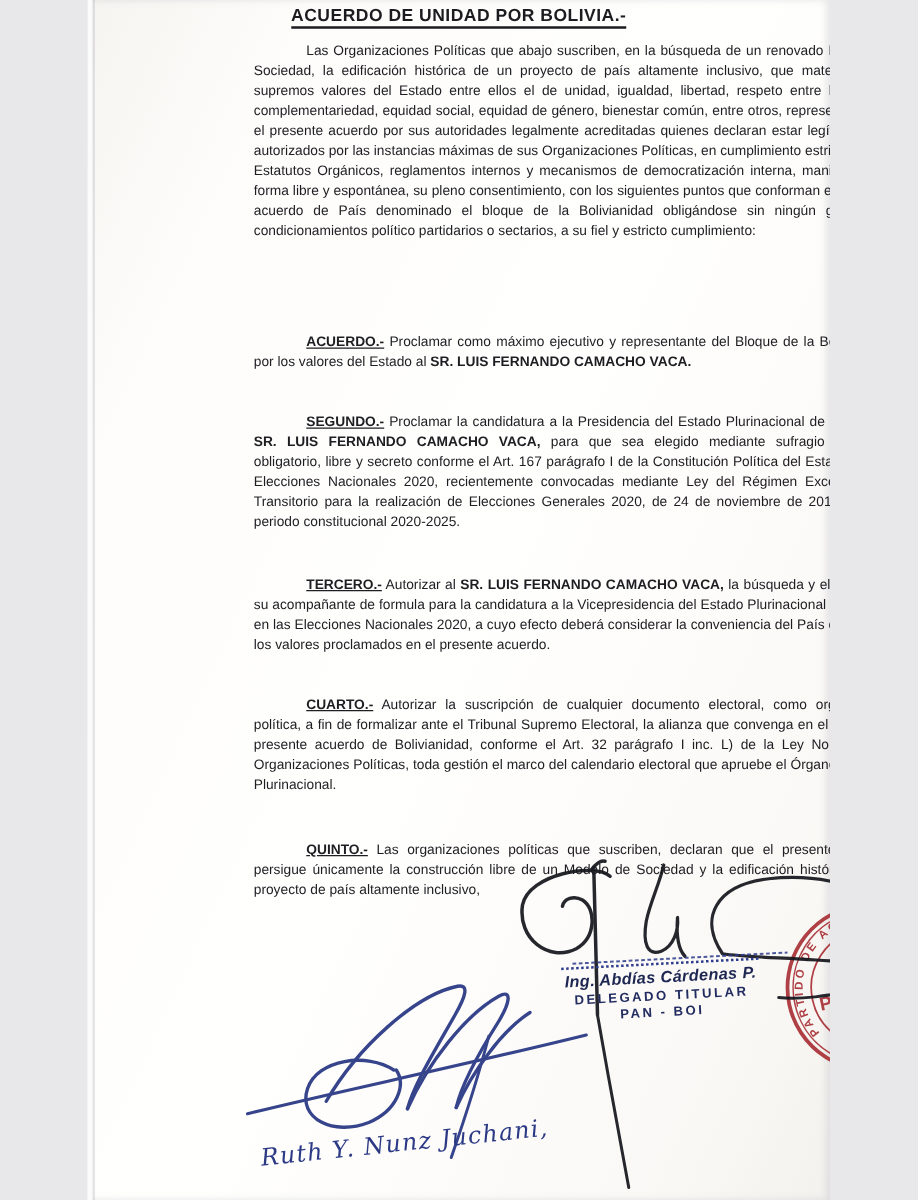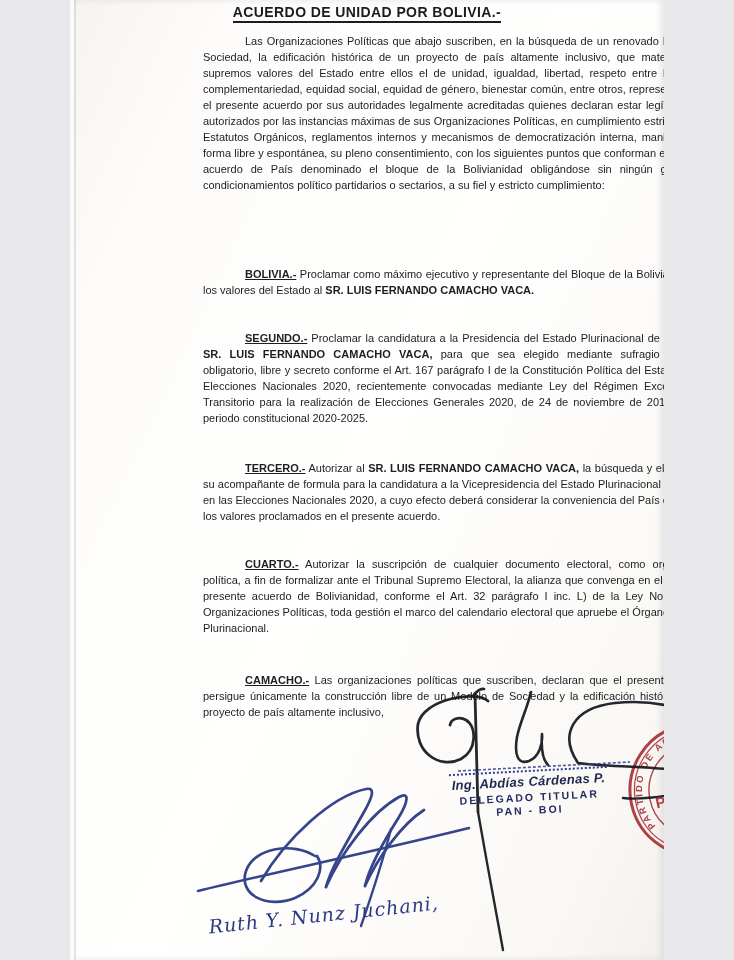--- a/index.html
+++ b/index.html
@@ -51,25 +51,25 @@
 </head>
 <body>
 
 <div class="page">
 
   <div class="title">
     <span>ACUERDO DE UNIDAD POR BOLIVIA.-</span>
   </div>
 
   <div class="para" style="top:33px"><span>Las Organizaciones Políticas que abajo suscriben, en la búsqueda de un renovado Modelo de Sociedad, la edificación histórica de un proyecto de país altamente inclusivo, que materialice los supremos valores del Estado entre ellos el de unidad, igualdad, libertad, respeto entre bolivianos, complementariedad, equidad social, equidad de género, bienestar común, entre otros, representadas en el presente acuerdo por sus autoridades legalmente acreditadas quienes declaran estar legítimamente autorizados por las instancias máximas de sus Organizaciones Políticas, en cumplimiento estricto de sus Estatutos Orgánicos, reglamentos internos y mecanismos de democratización interna, manifiestan de forma libre y espontánea, su pleno consentimiento, con los siguientes puntos que conforman el siguiente acuerdo de País denominado el bloque  de la Bolivianidad obligándose sin ningún género de condicionamientos político partidarios o sectarios, a su fiel y estricto cumplimiento:</span></div>
-  <div class="para" style="top:266px"><span class="b u">BOLIVIA.-</span><span> Proclamar como máximo ejecutivo y representante del Bloque de la Bolivianidad por los valores del Estado al </span><span class="b">SR. LUIS FERNANDO CAMACHO VACA.</span></div>
+  <div class="para" style="top:266px"><span class="b u">ACUERDO.-</span><span> Proclamar como máximo ejecutivo y representante del Bloque de la Bolivianidad por los valores del Estado al </span><span class="b">SR. LUIS FERNANDO CAMACHO VACA.</span></div>
   <div class="para" style="top:330px"><span class="b u">SEGUNDO.-</span><span> Proclamar la candidatura a la Presidencia del Estado Plurinacional de Bolivia del </span><span class="b">SR. LUIS FERNANDO CAMACHO VACA,</span><span> para que sea elegido mediante sufragio universal, obligatorio, libre y secreto conforme el Art. 167 parágrafo I de la Constitución Política del Estado, en las Elecciones Nacionales 2020, recientemente convocadas mediante Ley del Régimen Excepcional y Transitorio para la realización de Elecciones Generales 2020, de 24 de noviembre de 2019, para el periodo constitucional 2020-2025.</span></div>
   <div class="para" style="top:460px"><span class="b u">TERCERO.-</span><span> Autorizar al </span><span class="b">SR. LUIS FERNANDO CAMACHO VACA,</span><span> la búsqueda y elección, de su acompañante de formula para la candidatura a la Vicepresidencia del Estado Plurinacional de Bolivia, en las Elecciones Nacionales 2020, a cuyo efecto deberá considerar la conveniencia del País en aras de los valores proclamados en el presente acuerdo.</span></div>
   <div class="para" style="top:556px"><span class="b u">CUARTO.-</span><span> Autorizar la suscripción de cualquier documento electoral, como organización política, a fin de formalizar ante el Tribunal Supremo Electoral, la alianza que convenga en el marco del presente acuerdo de Bolivianidad, conforme el Art. 32 parágrafo I inc. L) de la Ley No. 1096 de Organizaciones Políticas, toda  gestión el marco del calendario electoral que apruebe el Órgano Electoral Plurinacional.</span></div>
-  <div class="para" style="top:672px"><span class="b u">CAMACHO.-</span><span> Las organizaciones políticas que suscriben, declaran que el presente acuerdo persigue únicamente la construcción libre de un Modelo de Sociedad y  la edificación histórica de un proyecto de país altamente inclusivo,</span></div>
+  <div class="para" style="top:672px"><span class="b u">QUINTO.-</span><span> Las organizaciones políticas que suscriben, declaran que el presente acuerdo persigue únicamente la construcción libre de un Modelo de Sociedad y  la edificación histórica de un proyecto de país altamente inclusivo,</span></div>
 
   <svg class="svg-layer" width="734" height="960" viewBox="0 0 734 960">
     <defs>
       <path id="ringPath" d="M -46.8 27 A 54 54 0 1 1 46.8 27" fill="none"></path>
     </defs>
 
     <g opacity="0.92">
       <path class="ink ink-blue" stroke-width="2.6" d="M 642 362 C 672 344 710 340 715 350 C 719 359 676 368 652 378 C 684 360 717 356 710 367 C 702 379 668 386 652 390"></path>
       <path class="ink ink-blue" stroke-width="2.4" d="M 647 392 L 717 350"></path>
       <path class="ink ink-blue" stroke-width="2.4" d="M 662 344 L 704 393"></path>

